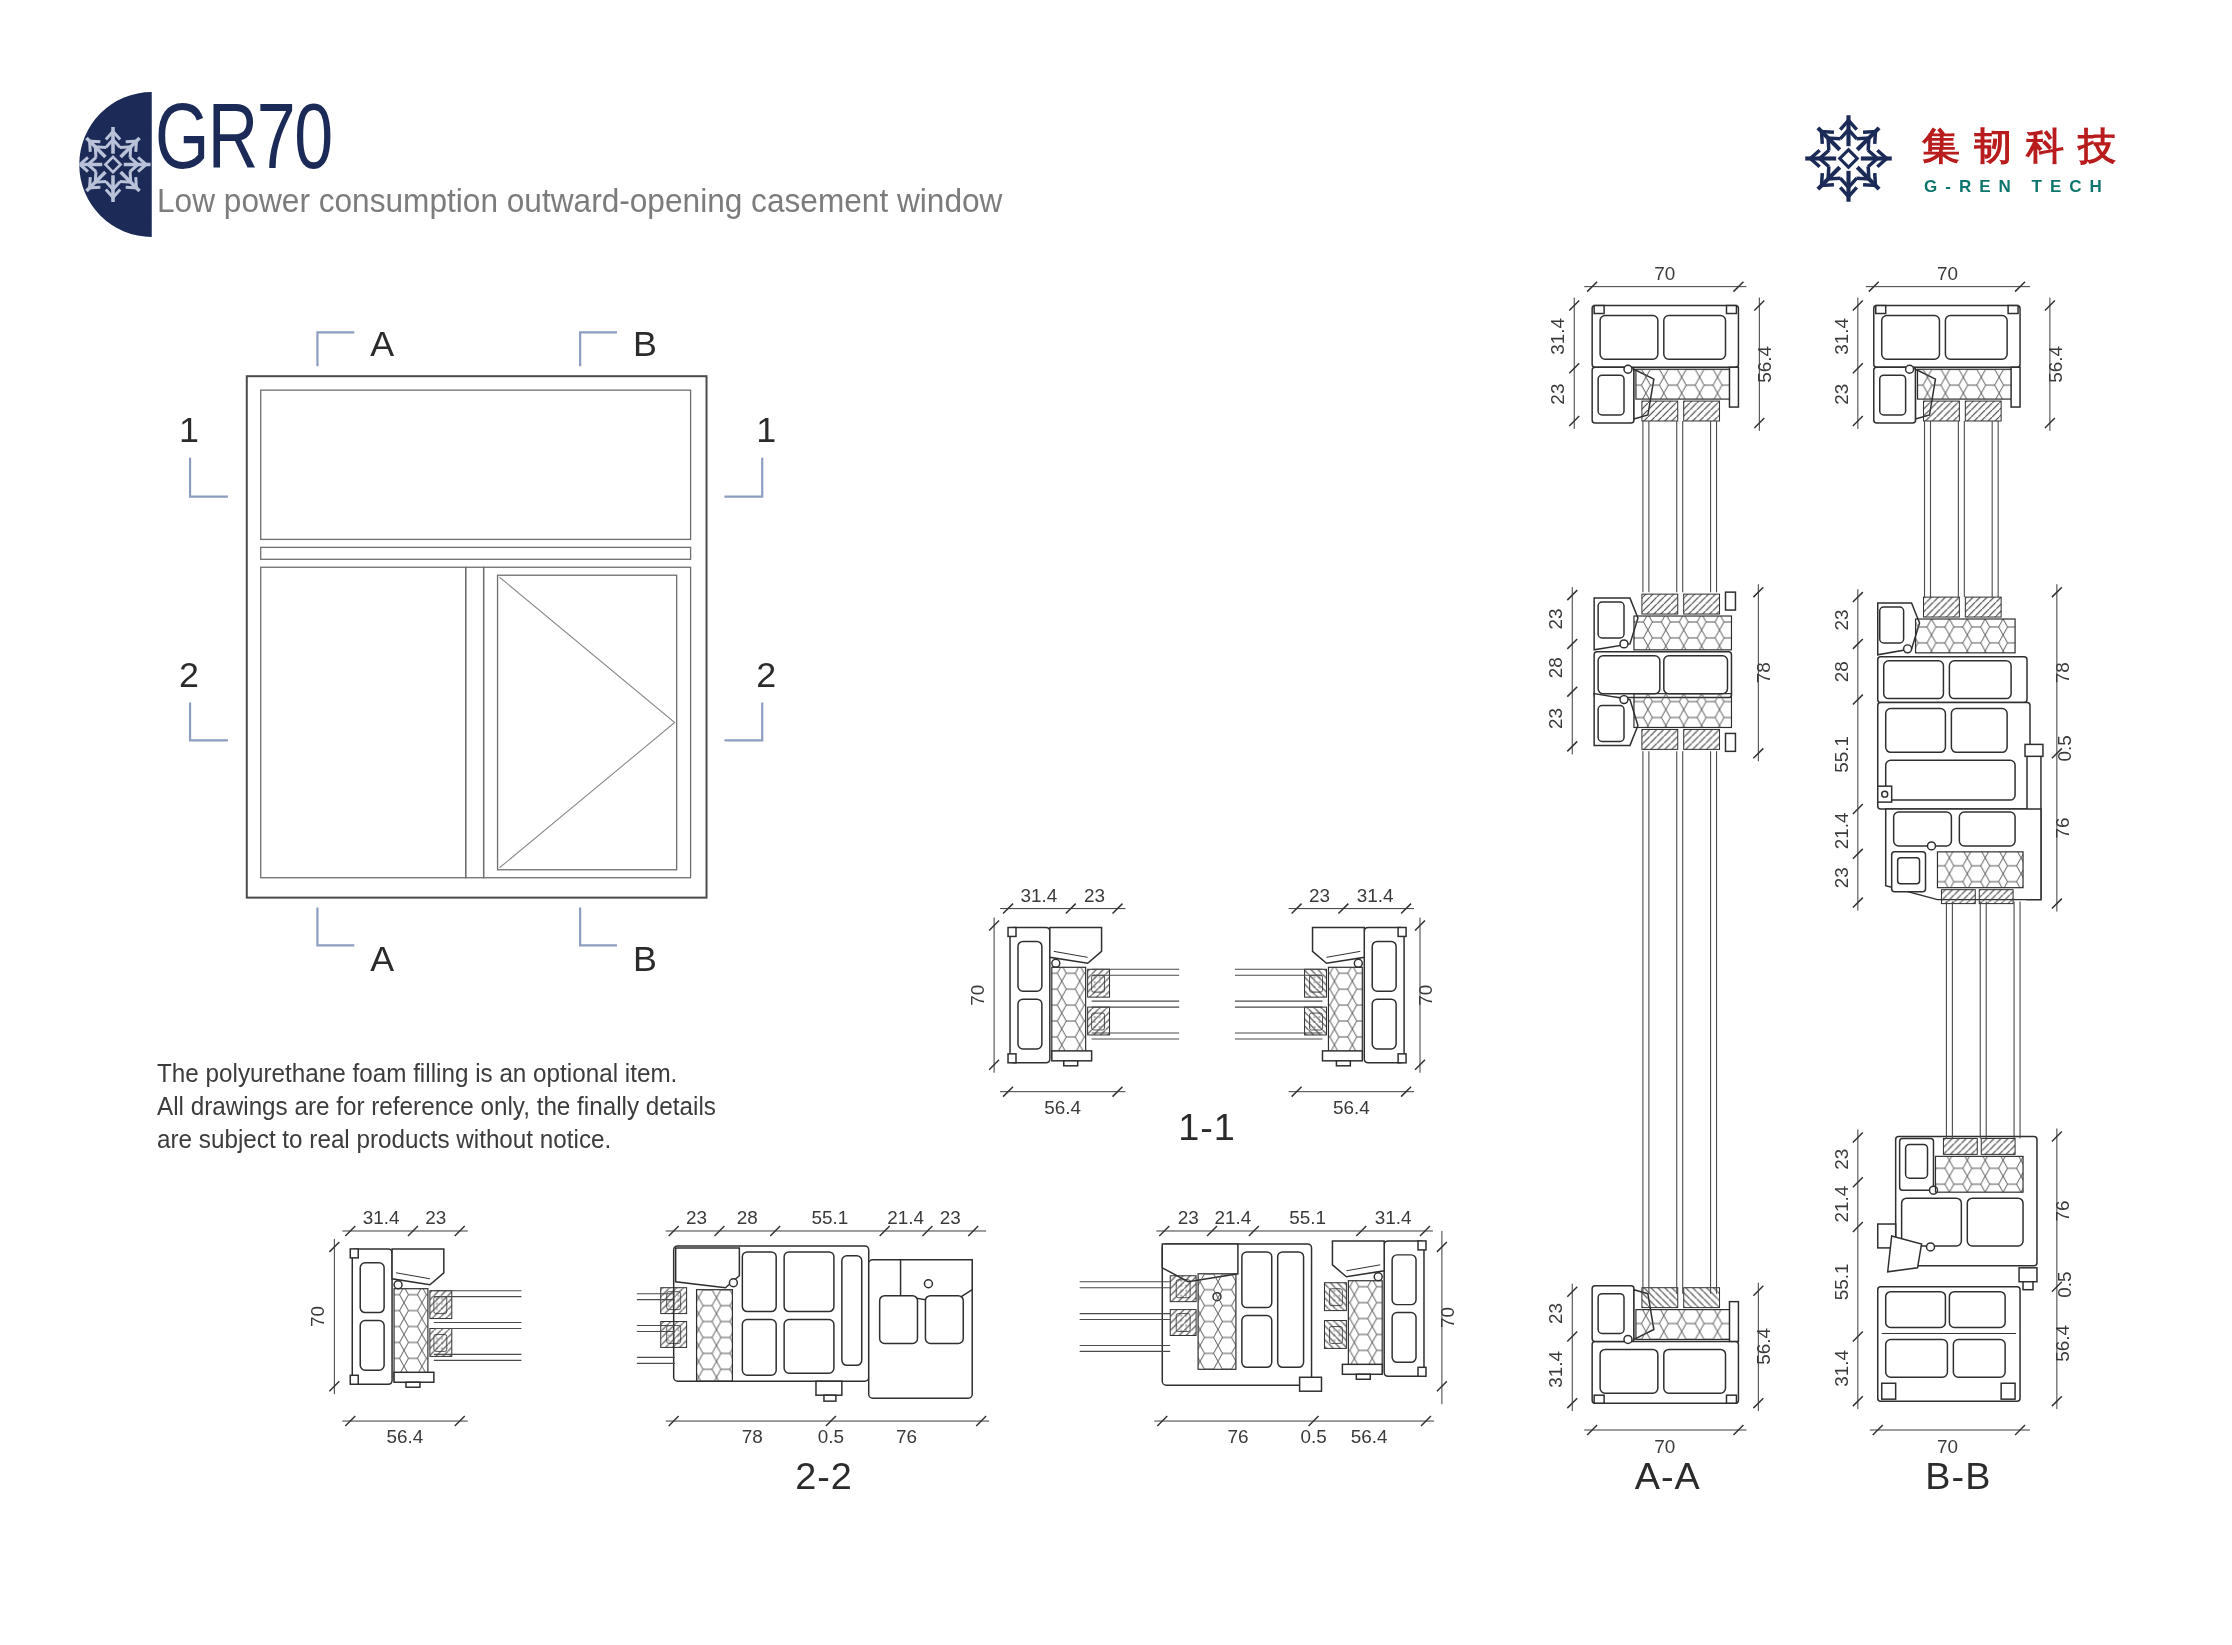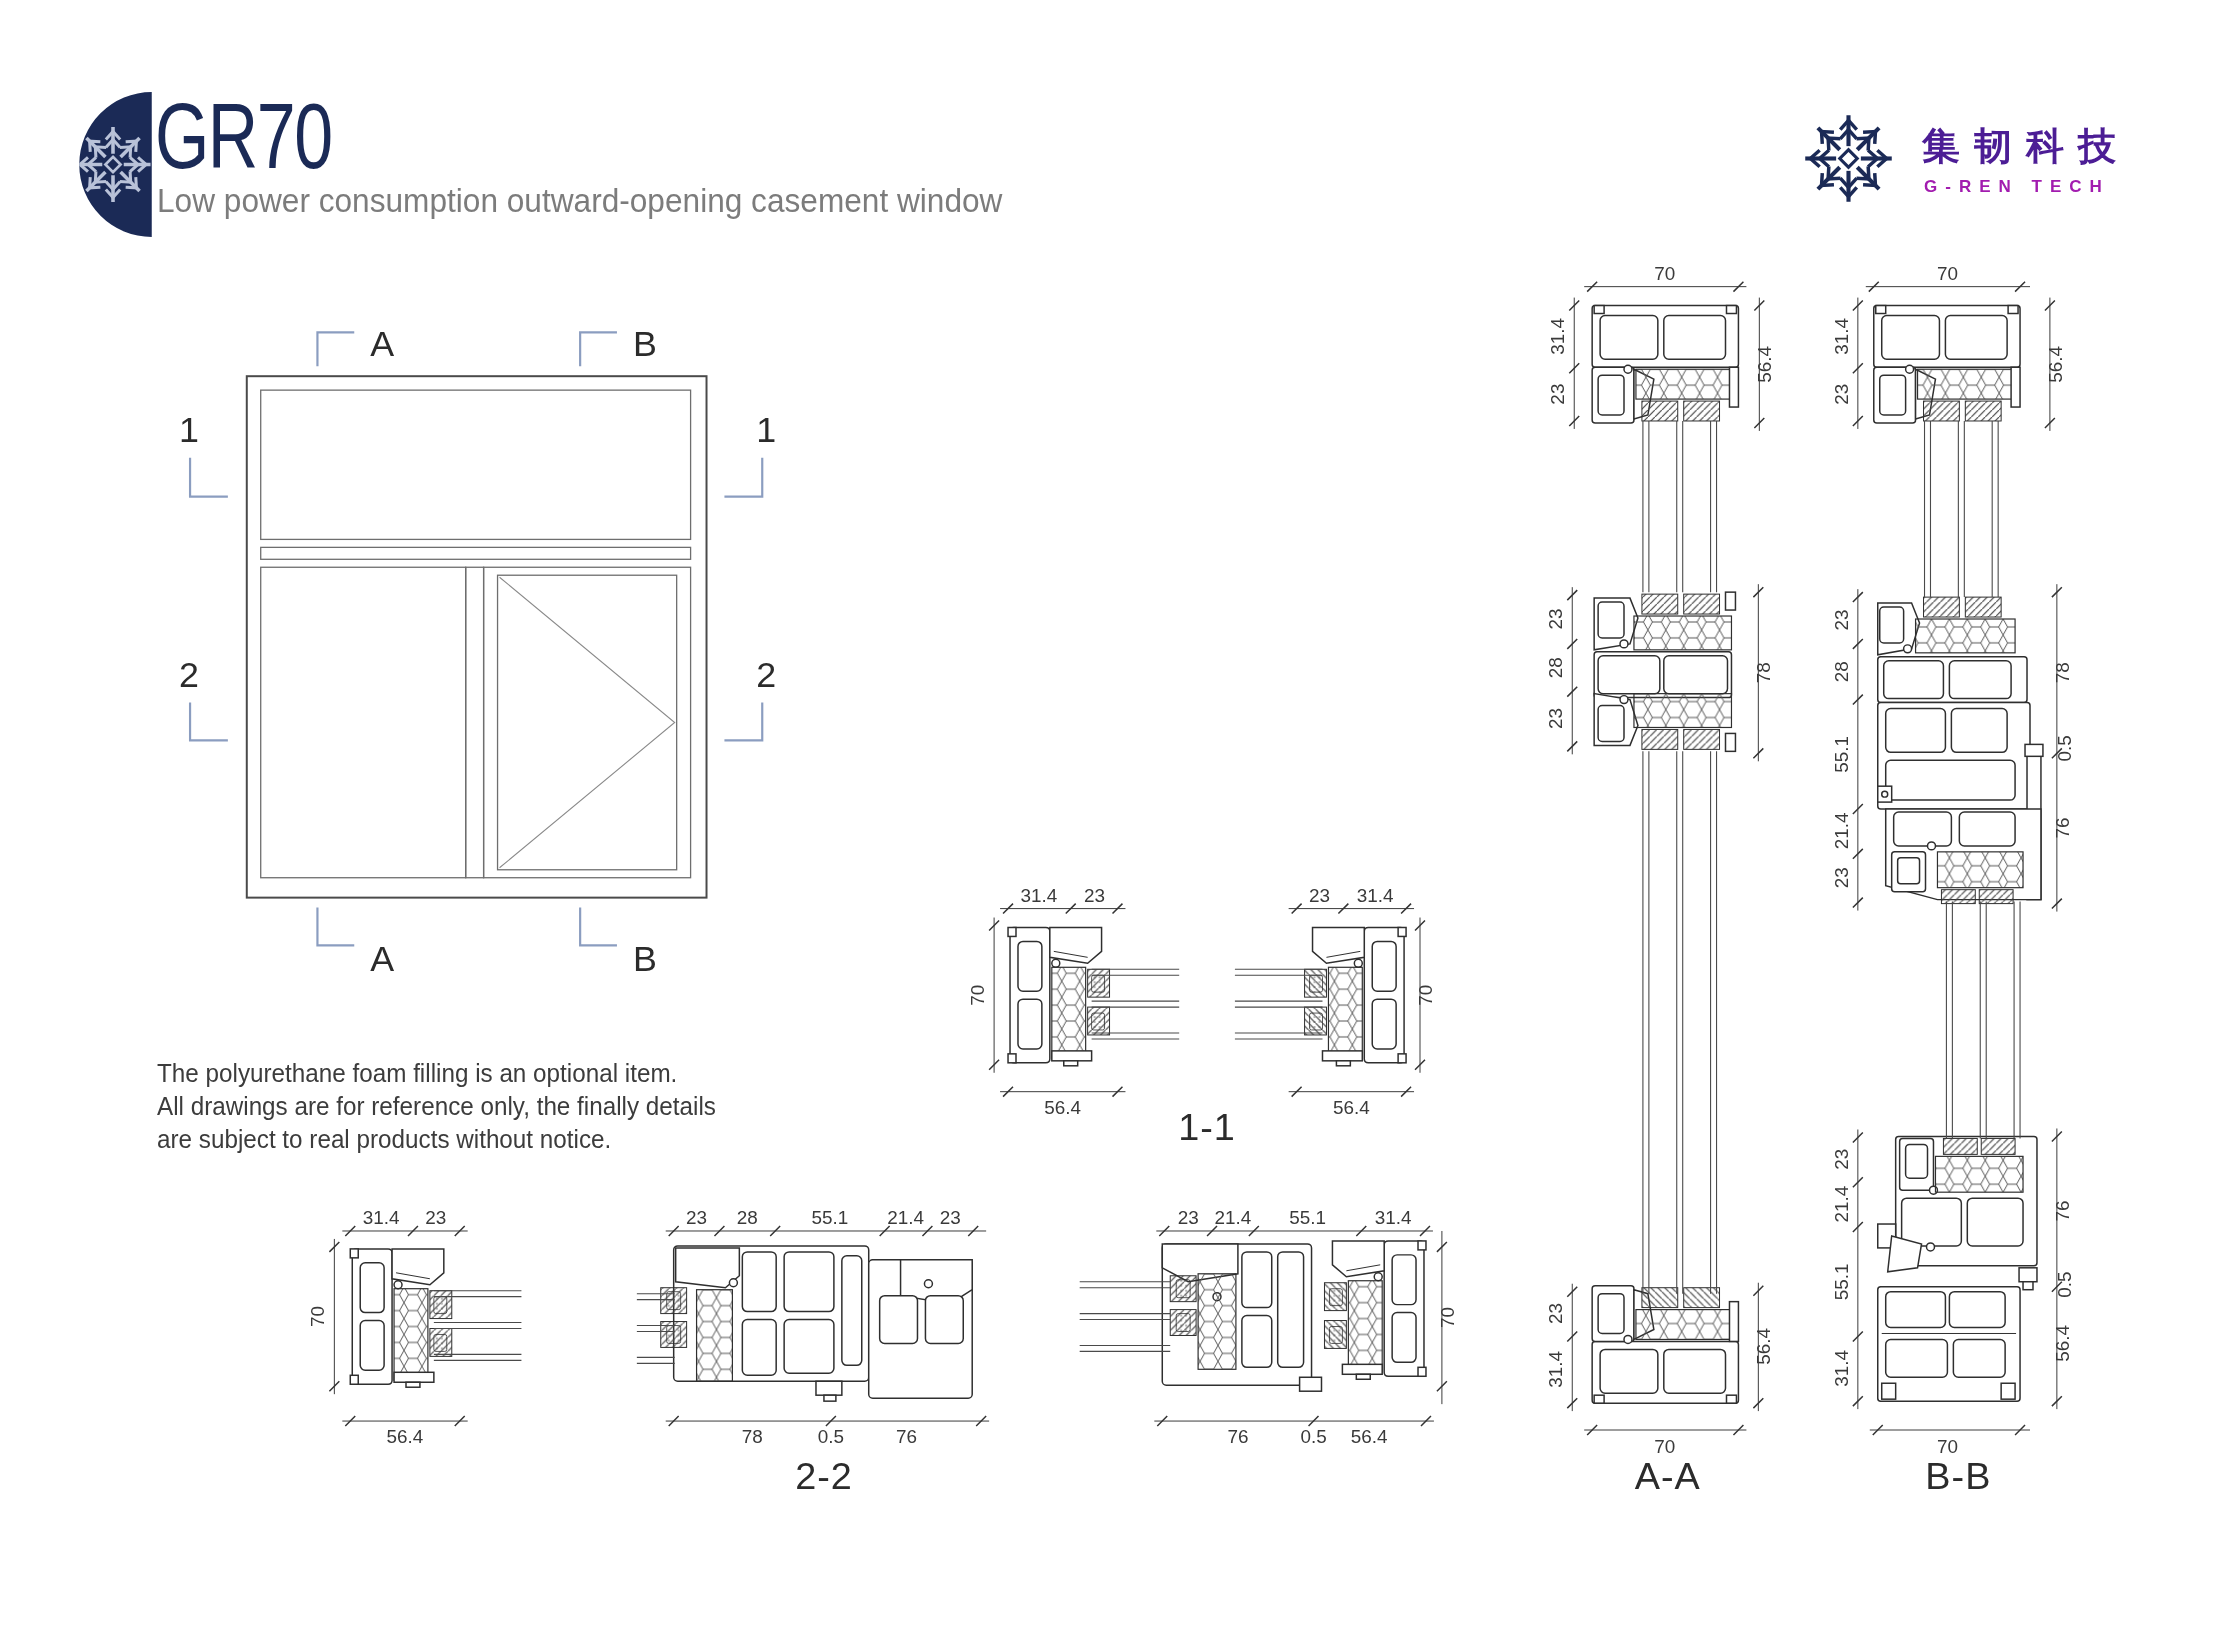--- a/index.html
+++ b/index.html
@@ -5,23 +5,23 @@
   html,body{margin:0;padding:0;background:#ffffff;}
   body{font-family:"Liberation Sans",sans-serif;}
   #stage{position:relative;width:2169px;height:1646px;background:#fff;overflow:hidden;}
   .hdr-disc{position:absolute;left:74px;top:90px;width:80px;height:149px;}
   .product-code{position:absolute;left:155px;top:84px;font-size:92px;font-weight:500;color:#1b2a56;
     transform:scaleX(.76);transform-origin:left top;letter-spacing:-2px;white-space:nowrap;}
   .subtitle{position:absolute;left:157px;top:181px;font-size:34px;color:#7c7c7c;
     transform:scaleX(.93);transform-origin:left top;white-space:nowrap;}
   .brand{position:absolute;left:1797px;top:103px;width:418px;height:139px;}
   .brand-flake{position:absolute;left:0;top:4px;width:103px;height:103px;color:#1b2a56;}
-  .brand-cn{position:absolute;left:125px;top:18px;font-size:38px;font-weight:700;color:#4c1d95;
+  .brand-cn{position:absolute;left:125px;top:18px;font-size:38px;font-weight:700;color:#b91c1c;
     letter-spacing:14px;white-space:nowrap;}
-  .brand-en{position:absolute;left:127px;top:74px;font-size:17px;font-weight:700;color:#a21caf;
+  .brand-en{position:absolute;left:127px;top:74px;font-size:17px;font-weight:700;color:#0f766e;
     letter-spacing:8px;white-space:nowrap;}
   .notes{position:absolute;left:157px;top:1057px;font-size:25px;color:#3c3c3c;line-height:33px;
     transform:scaleX(.97);transform-origin:left top;white-space:nowrap;}
   svg text{font-family:"Liberation Sans",sans-serif;}
   .dim{font-size:19px;fill:#3a3a3a;}
   .slabel{font-size:38px;fill:#2b2b2b;letter-spacing:1px;}
   .mlabel{font-size:36px;fill:#2b2b2b;}
 </style>
 </head>
 <body>

